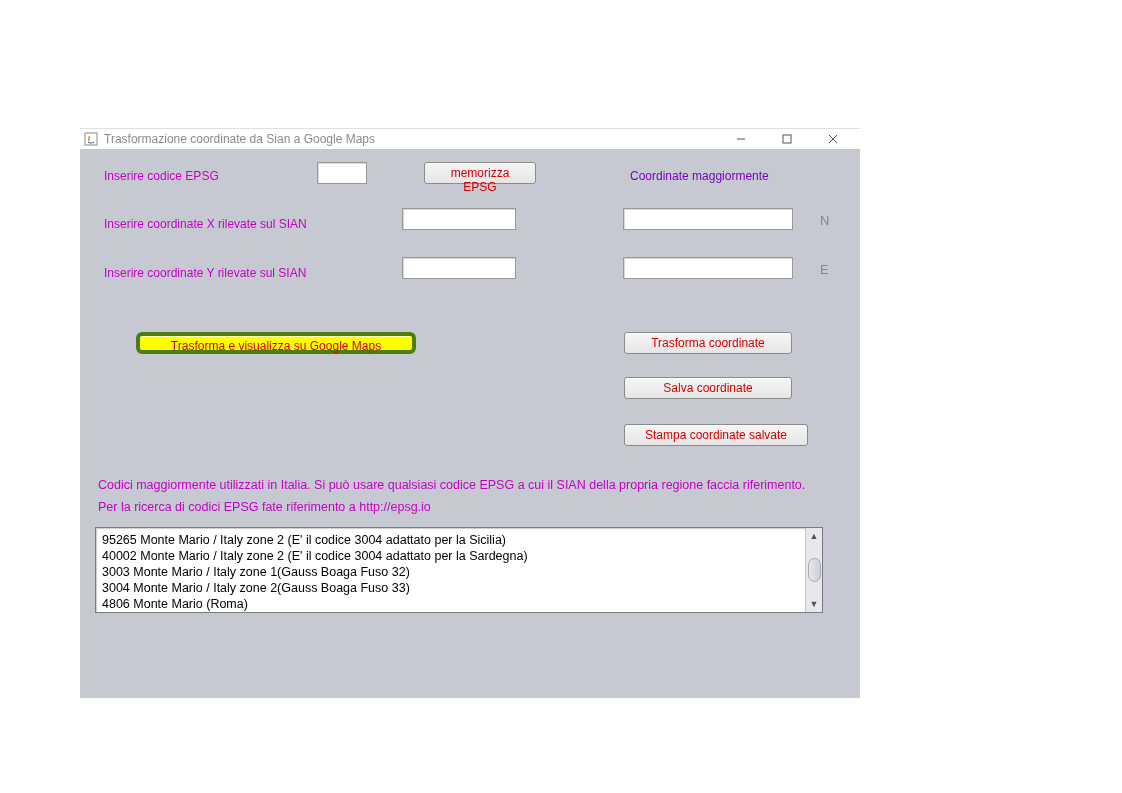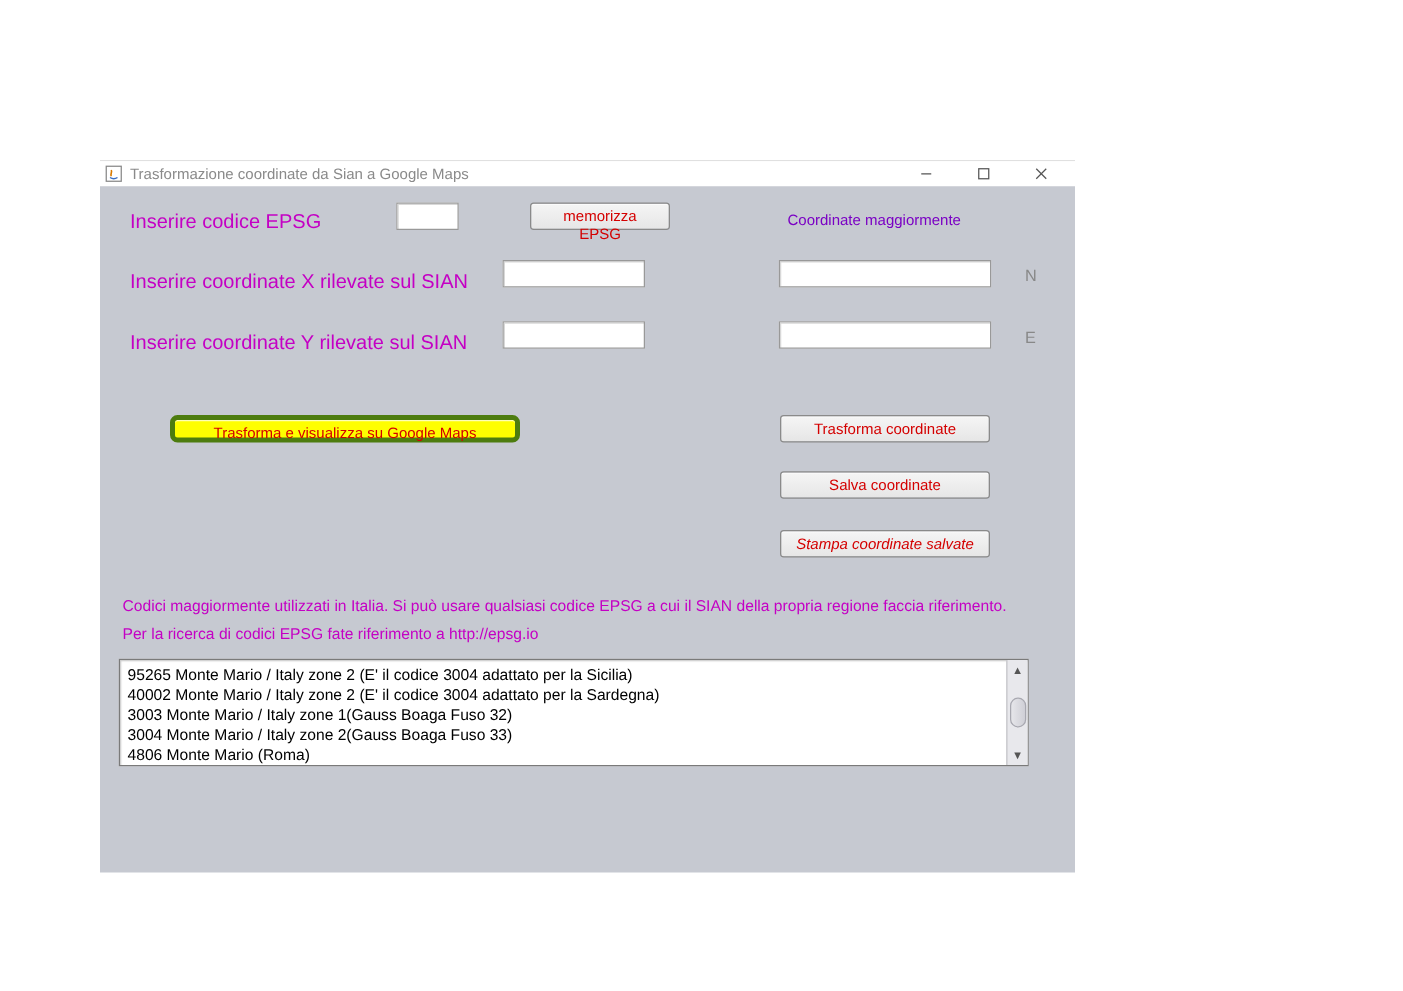--- a/index.html
+++ b/index.html
@@ -55,21 +55,21 @@
     }
     .titlebar-btn svg { pointer-events: none; }
     .client-area {
       background: #c6c9d1;
       height: calc(100% - 20px);
       position: relative;
       padding: 0;
     }
     .pink-label {
       color: #c400c4;
-      font-size: 16px;
+      font-size: 12px;
       position: absolute;
     }
     .purple-label {
       color: #7a00c4;
       font-size: 12px;
       position: absolute;
     }
     .gray-label {
       color: #888;
       font-size: 13px;
@@ -200,21 +200,21 @@
     <span class="gray-label" style="left:740px; top:64px;">N</span>
 
     <span class="pink-label" style="left:24px; top:117px;">Inserire coordinate Y rilevate sul SIAN</span>
     <input class="text-input" style="left: 322px; top: 108px; width: 114px;" value="">
     <input class="text-input" style="left: 543px; top: 108px; width: 170px;" value="">
     <span class="gray-label" style="left:740px; top:113px;">E</span>
 
     <button class="btn btn-yellow" style="left:56px; top:183px; width:280px; height:22px;">Trasforma e visualizza su Google Maps</button>
     <button class="btn" style="left:544px; top:228px; width:168px; height:22px;">Salva coordinate</button>
     <button class="btn" style="left:544px; top:183px; width:168px; height:22px;">Trasforma coordinate</button>
-    <button class="btn" style="left:544px; top:275px; width:168px; height:22px;font-style:italic;">Stampa coordinate salvate</button>
+    <button class="btn" style="left:544px; top:275px; width:184px; height:22px;">Stampa coordinate salvate</button>
 
     <span class="info-pink" style="left:18px; top:329px;">Codici maggiormente utilizzati in Italia. Si può usare qualsiasi codice EPSG a cui il SIAN della propria regione faccia riferimento.</span>
     <span class="info-pink" style="left:18px; top:351px;">
       <span>Per la ricerca di codici EPSG fate riferimento a  </span><span class="d-link">http://epsg.io</span>
     </span>
 
     <div class="textarea-wrap" style="left:15px; top:378px; width:728px; height:86px;">
       <div class="textarea-content" id="codes-content">95265 Monte Mario / Italy zone 2 (E' il codice 3004 adattato per la Sicilia)
 40002 Monte Mario / Italy zone 2 (E' il codice 3004 adattato per la Sardegna)
 3003 Monte Mario / Italy zone 1(Gauss Boaga Fuso 32)

